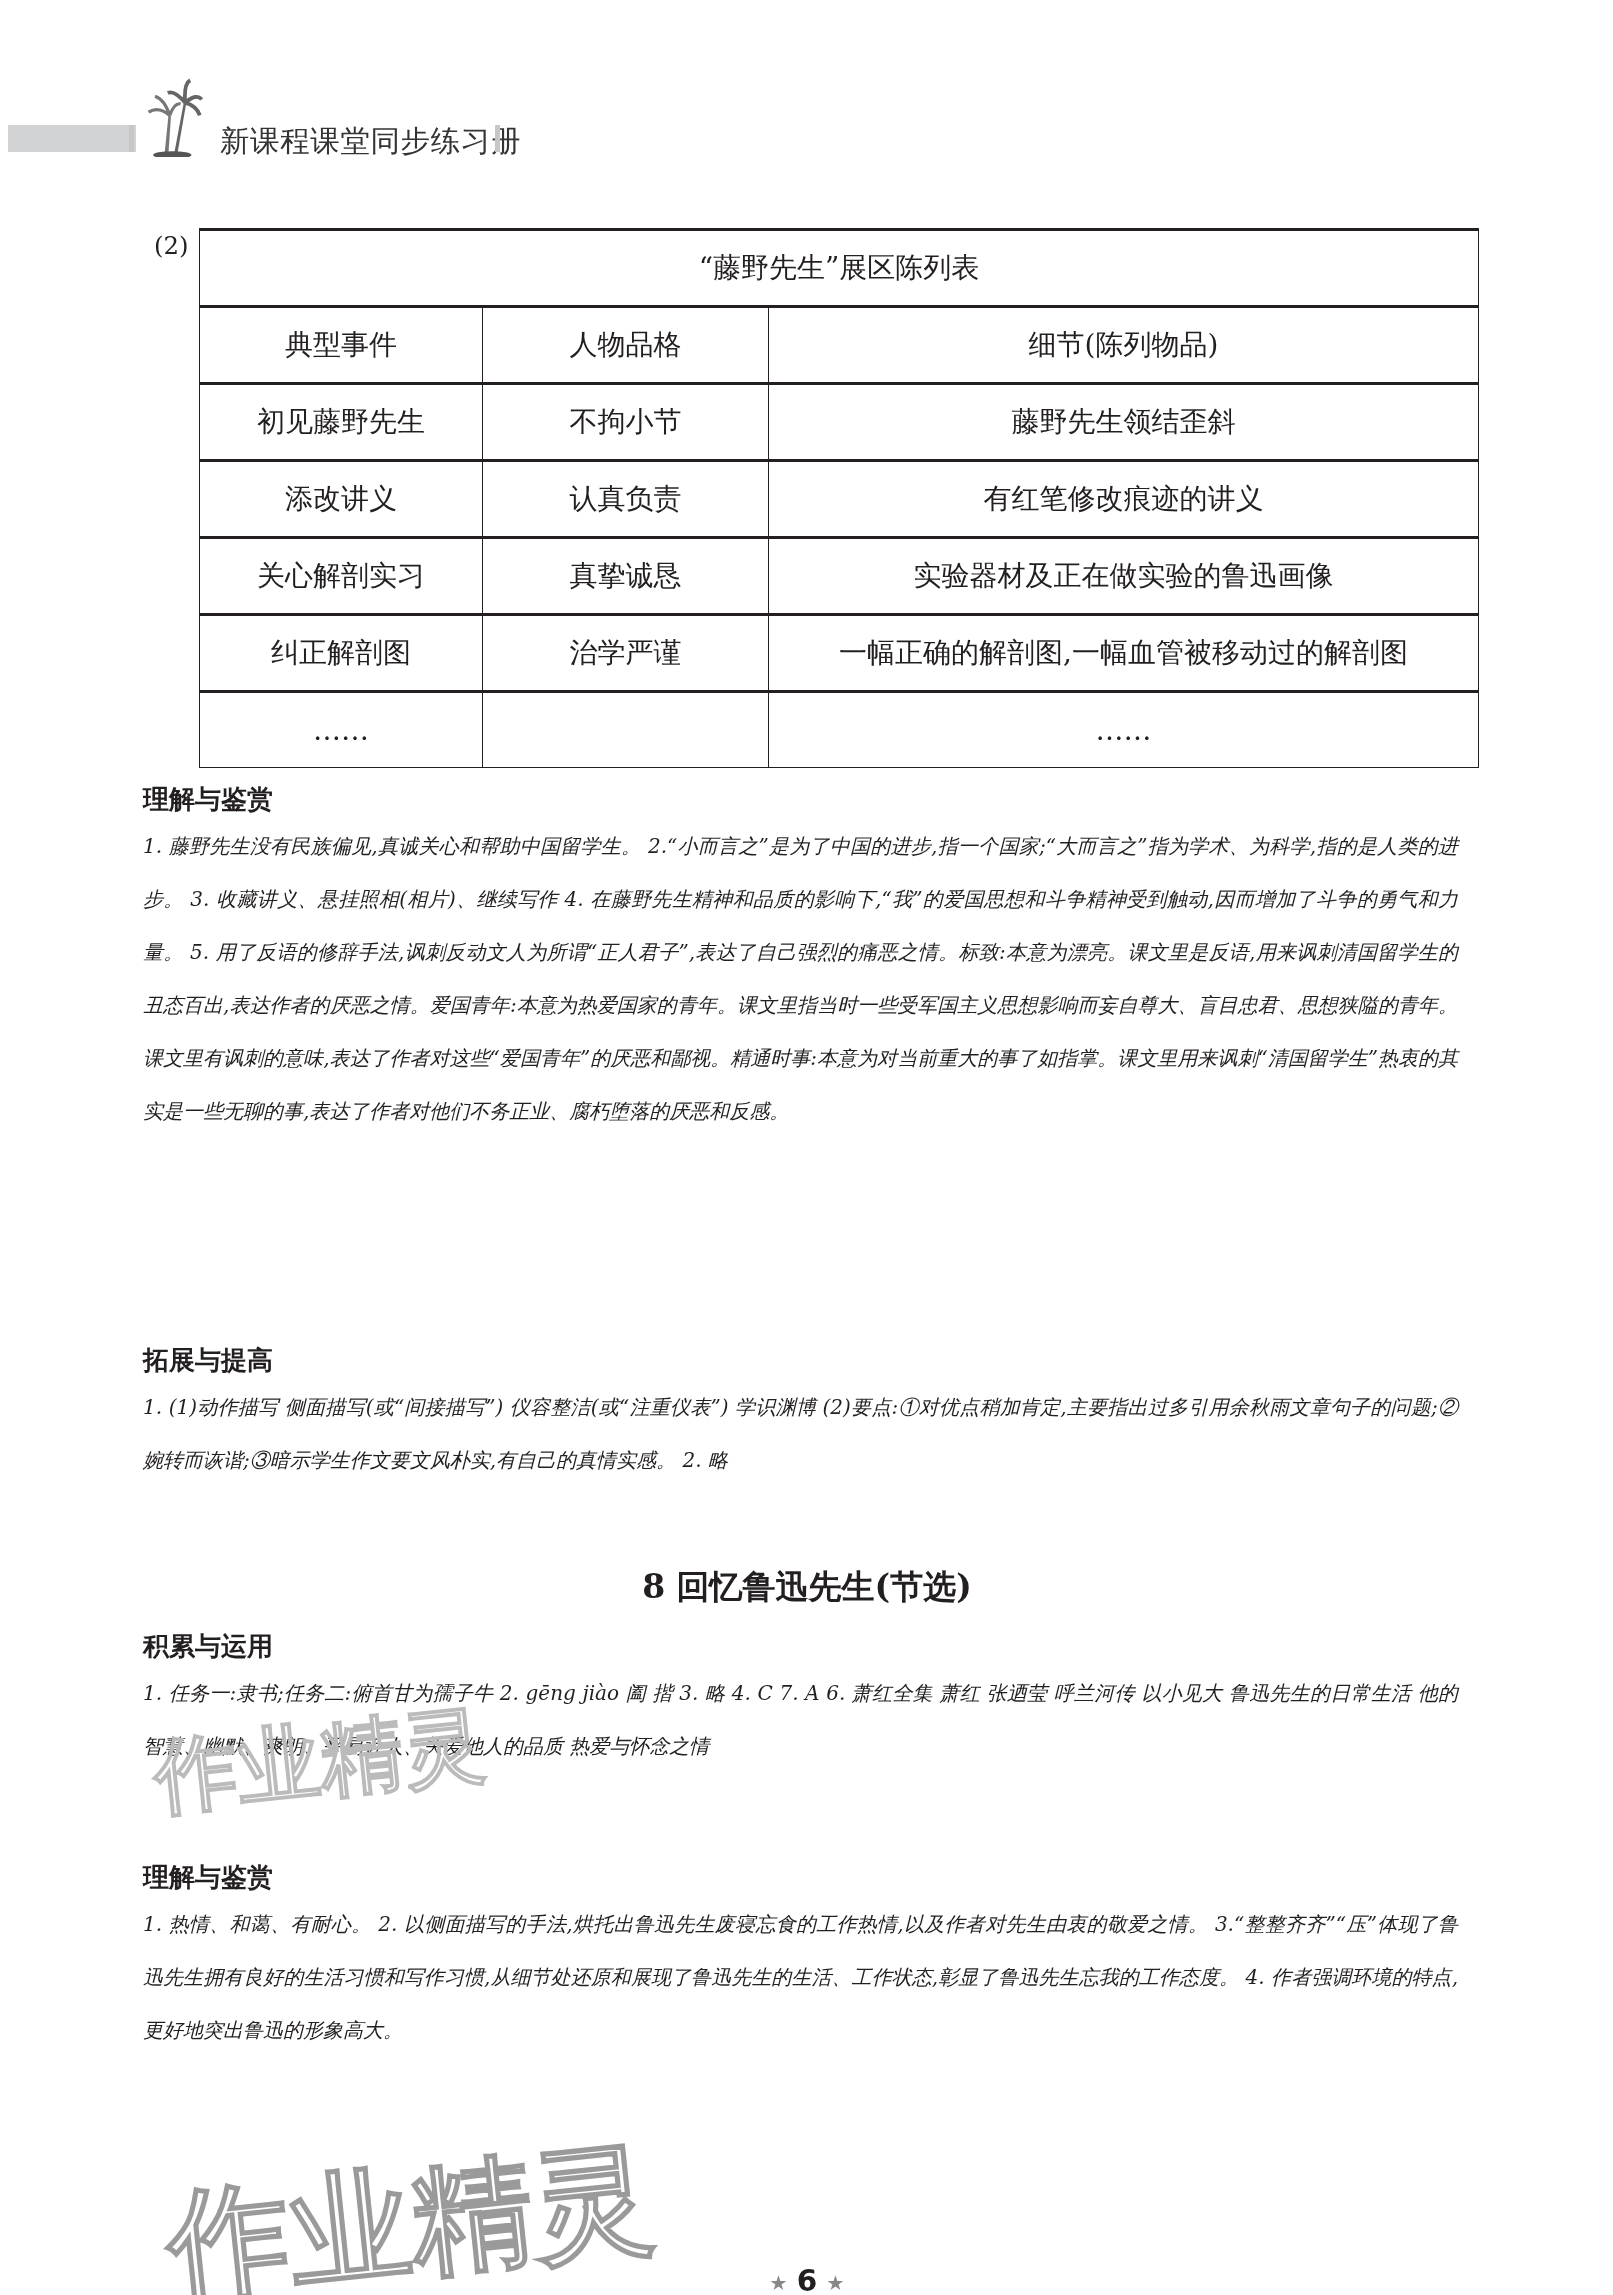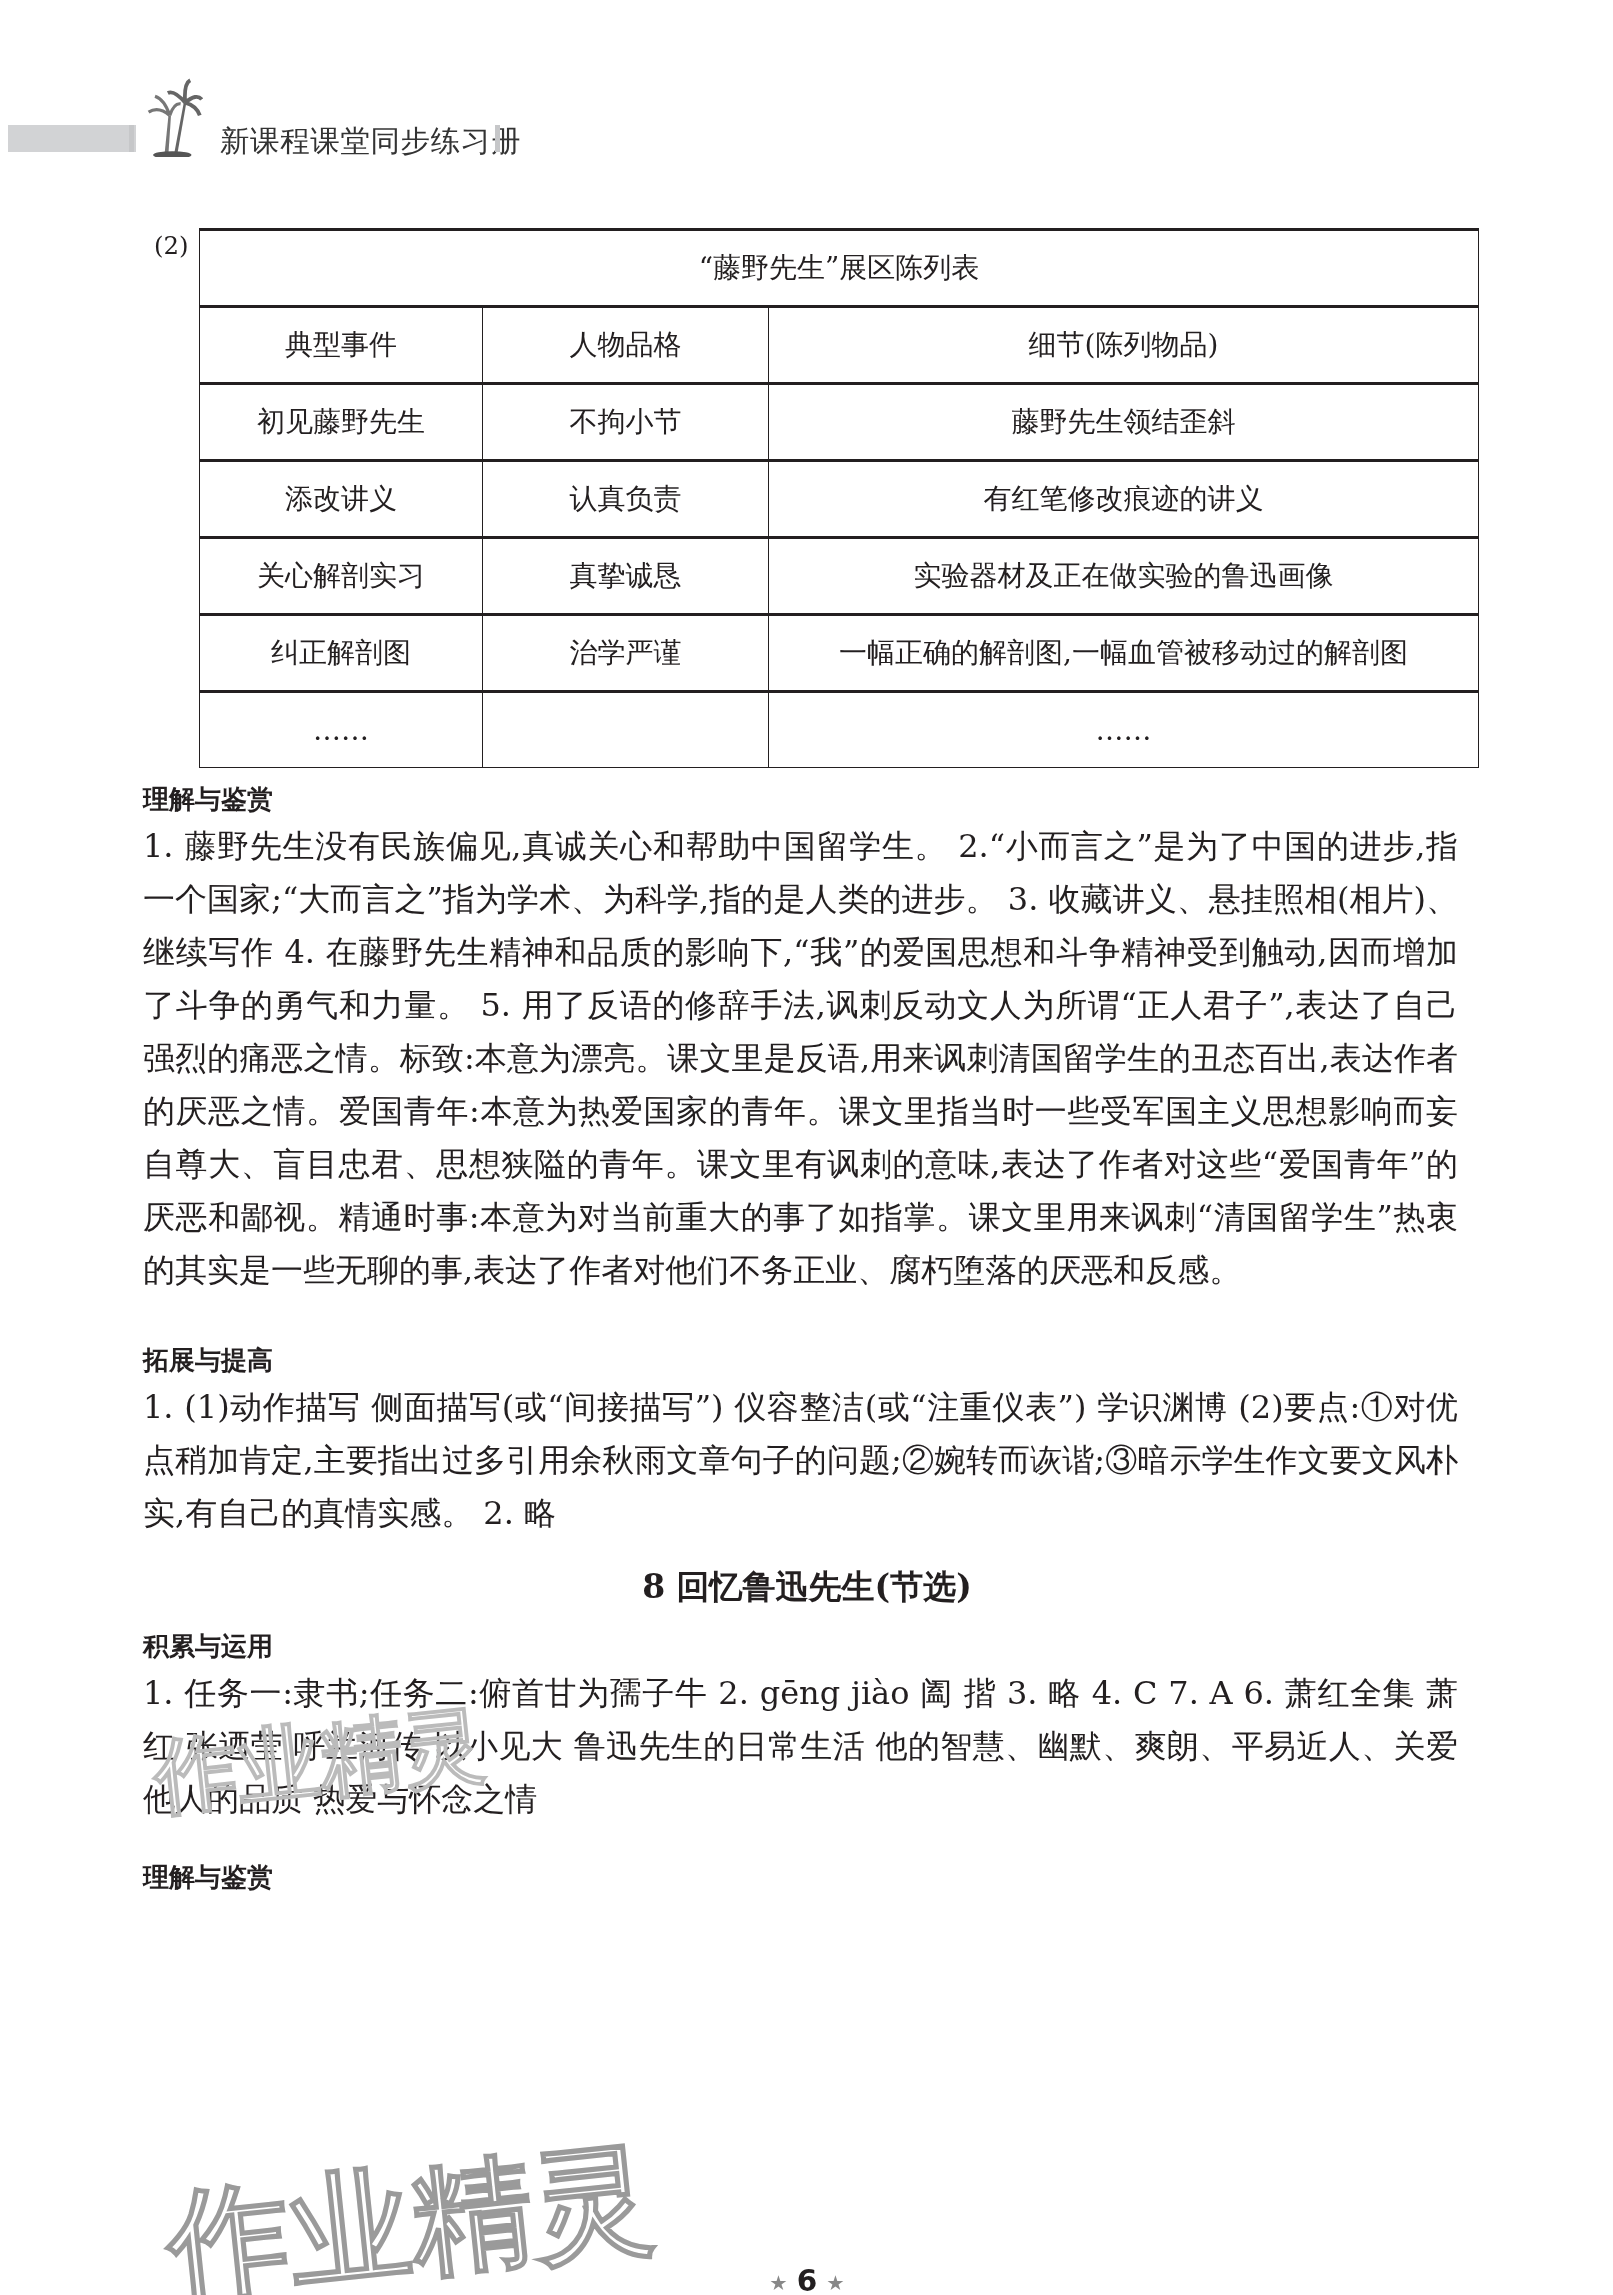--- a/index.html
+++ b/index.html
@@ -11,21 +11,21 @@
   .palm { position:absolute; left:131px; top:0; width:64px; height:80px; }
   .hdr-title { position:absolute; left:212px; top:45px; font-family:"DejaVu Sans","Liberation Sans",sans-serif;
                font-size:29.5px; color:#333; letter-spacing:0.6px; white-space:nowrap; }
   .q-label { position:absolute; left:154px; top:231px; font-size:24.4px; }
   table.exhibit { position:absolute; left:199px; top:228px; width:1280px; border-collapse:collapse; }
   table.exhibit td { border:1.3px solid #231f20; text-align:center; font-size:28px; height:74px; padding:0; }
   table.exhibit tr { border-top:3.2px solid #231f20; }
   .col1 { width:282px; } .col2 { width:285px; }
   .section { position:absolute; left:143px; width:1315px; }
   .sec-title { font-family:"DejaVu Sans","Liberation Sans",sans-serif; font-weight:bold; font-size:26px; margin:0; height:41px; line-height:41px; }
-  .para { font-size:32px; line-height:53px; margin:0; text-align:justify; }
+  .para { font-size:20px; line-height:53px; margin:0; text-align:justify;font-style:italic; }
   .chapter { position:absolute; left:0; width:1614px; text-align:center; font-size:33px; font-weight:bold; }
   .watermark { position:absolute; font-family:"DejaVu Sans","Liberation Sans",sans-serif; font-weight:bold;
                color:transparent; -webkit-text-stroke:1.3px #9a9a9a; transform:rotate(-6deg); white-space:nowrap; }
   .page-num { position:absolute; left:0; width:1614px; top:2264px; text-align:center; font-size:29.5px; font-weight:bold;
               font-family:"DejaVu Sans","Liberation Sans",sans-serif; }
   .star { color:#888; font-size:20.5px; margin:0 9px; vertical-align:middle; }
 </style>
 </head>
 <body>
 
@@ -95,20 +95,21 @@
 
 <div class="chapter" style="top:1565px">8 回忆鲁迅先生(节选)</div>
 
 <div class="section" style="top:1626px">
   <h3 class="sec-title">积累与运用</h3>
   <p class="para">1. 任务一:隶书;任务二:俯首甘为孺子牛 2. gēng jiào 阖 揩 3. 略 4. C 7. A 6. 萧红全集 萧红 张迺莹 呼兰河传 以小见大 鲁迅先生的日常生活 他的智慧、幽默、爽朗、平易近人、关爱他人的品质 热爱与怀念之情</p>
 </div>
 
 <div class="section" style="top:1857px">
   <h3 class="sec-title">理解与鉴赏</h3>
+  <p class="para">1. 热情、和蔼、有耐心。 2. 以侧面描写的手法,烘托出鲁迅先生废寝忘食的工作热情,以及作者对先生由衷的敬爱之情。 3.“整整齐齐”“压”体现了鲁迅先生拥有良好的生活习惯和写作习惯,从细节处还原和展现了鲁迅先生的生活、工作状态,彰显了鲁迅先生忘我的工作态度。 4. 作者强调环境的特点,更好地突出鲁迅的形象高大。</p>
 </div>
 
 <div class="watermark" style="left:154px; top:1706px; font-size:83px; -webkit-text-stroke:1.3px #bbb;">作业精灵</div>
 <div class="watermark" style="left:167px; top:2142px; font-size:122px;">作业精灵</div>
 
 <div class="page-num">
   <span class="star">★</span><span>6</span><span class="star">★</span>
 </div>
 
 

